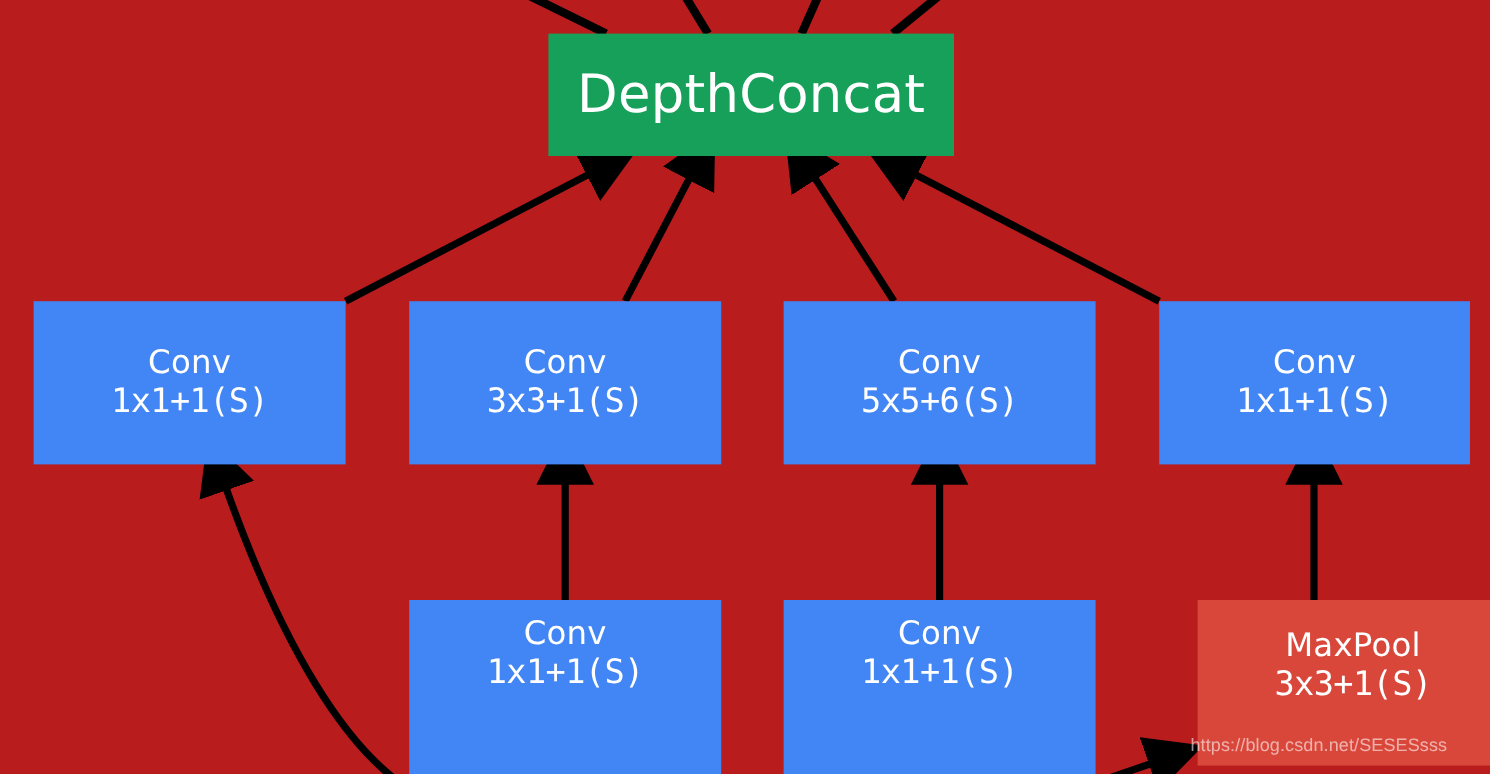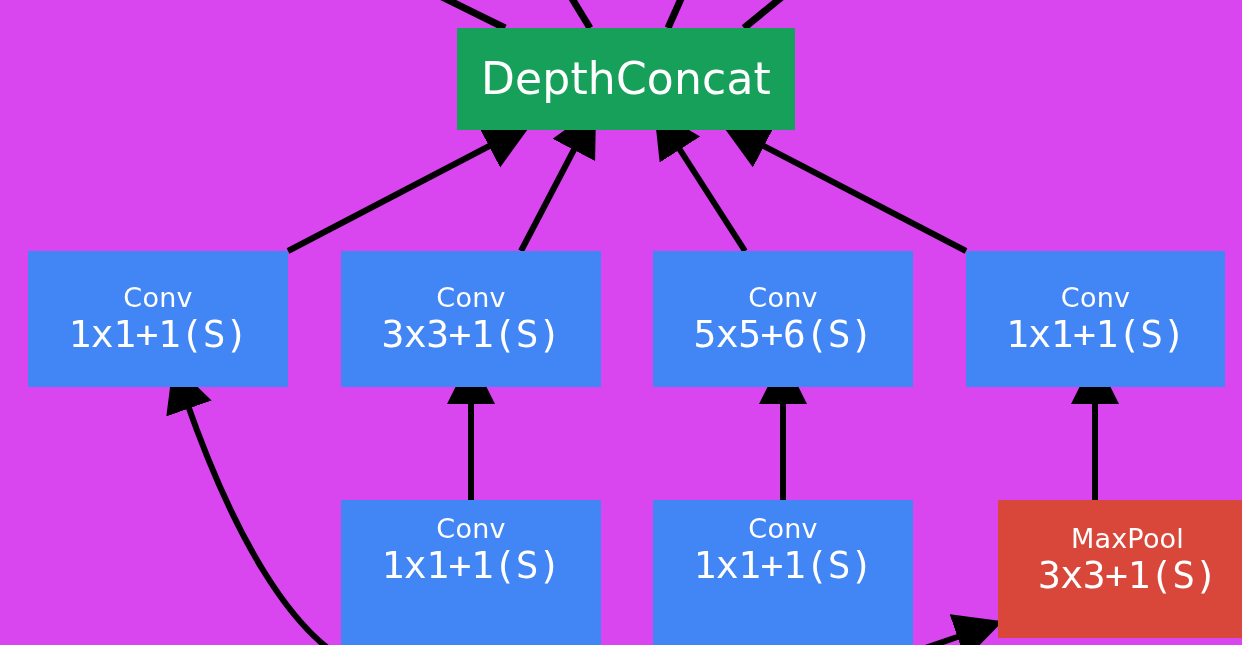--- a/index.html
+++ b/index.html
@@ -10,21 +10,21 @@
   body {
     width: 1242px;
     height: 645px;
     overflow: hidden;
     font-family: "DejaVu Sans", sans-serif;
   }
   #diagram {
     position: relative;
     width: 1242px;
     height: 645px;
-    background: #d946ef;
+    background: #b91c1c;
   }
   #edges {
     position: absolute;
     left: 0;
     top: 0;
     width: 1242px;
     height: 645px;
   }
   .node {
     position: absolute;
@@ -40,21 +40,21 @@
   }
   .node .title {
     font-family: "DejaVu Sans", sans-serif;
     font-size: 27px;
     font-weight: 400;
     letter-spacing: 0.2px;
     white-space: nowrap;
   }
   .node .params {
     font-family: "DejaVu Sans Mono", monospace;
-    font-size: 38px;
+    font-size: 28px;
     font-weight: 400;
     letter-spacing: -0.5px;
     white-space: nowrap;
   }
   .node.concat .title {
     font-size: 44px;
   }
   .watermark {
     position: absolute;
     font-family: "Liberation Sans", sans-serif;
@@ -138,14 +138,15 @@
   <div class="node conv" style="left:653px; top:500px; width:260px; height:145px; background:#4285f4; justify-content:flex-start; padding-top:14px;">
     <span class="title">Conv</span>
     <span class="params">1x1+1(S)</span>
   </div>
 
   <div class="node pool" style="left:966px; top:500px; width:259px; height:138px; background:#d9473b; justify-content:flex-start; padding-top:24px;margin-left:32px;">
     <span class="title">MaxPool</span>
     <span class="params">3x3+1(S)</span>
   </div>
 
+  <div class="watermark" style="left:992px; top:613px;">https://blog.csdn.net/SESESsss</div>
 
 </div>
 
 </body></html>

